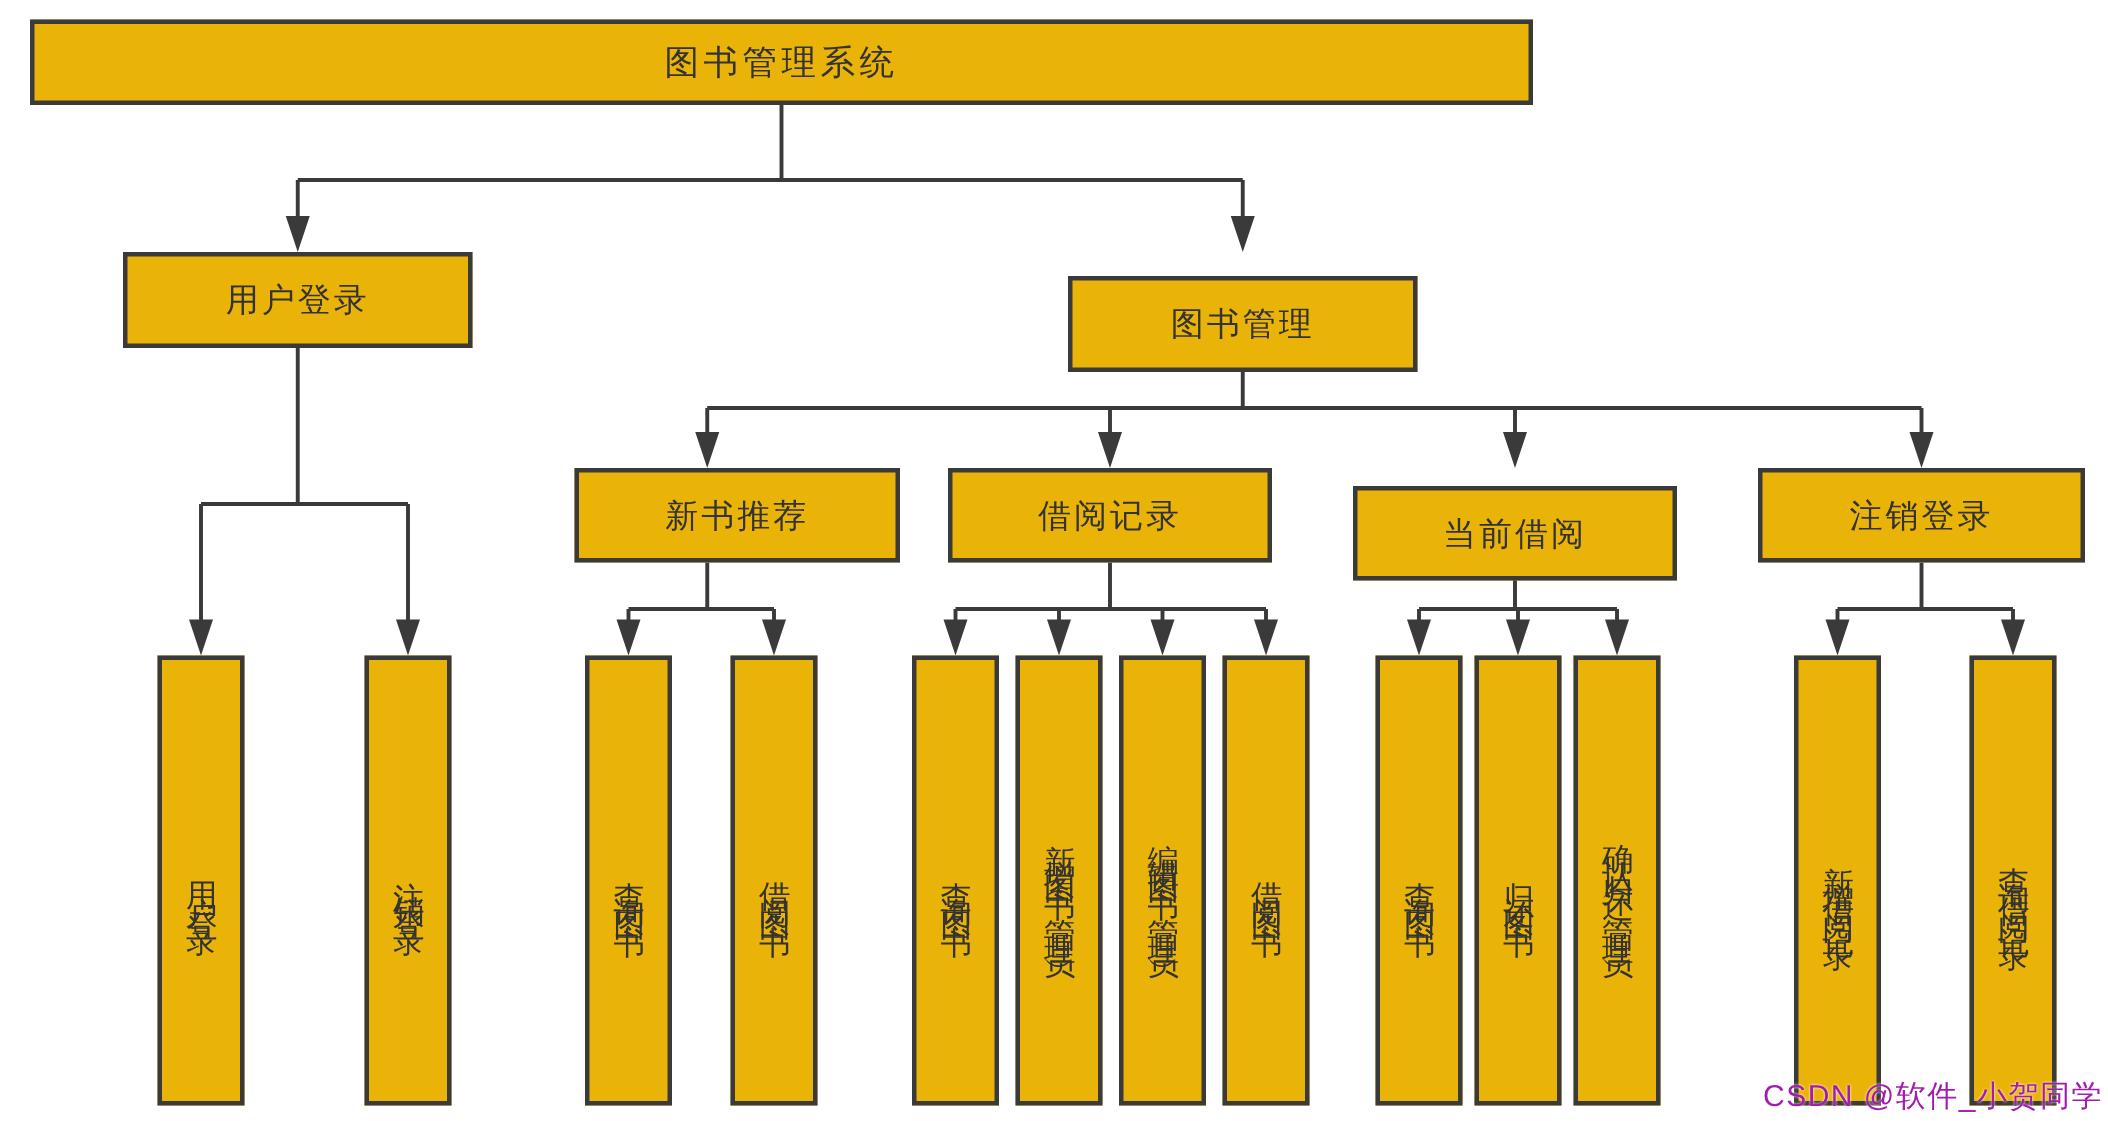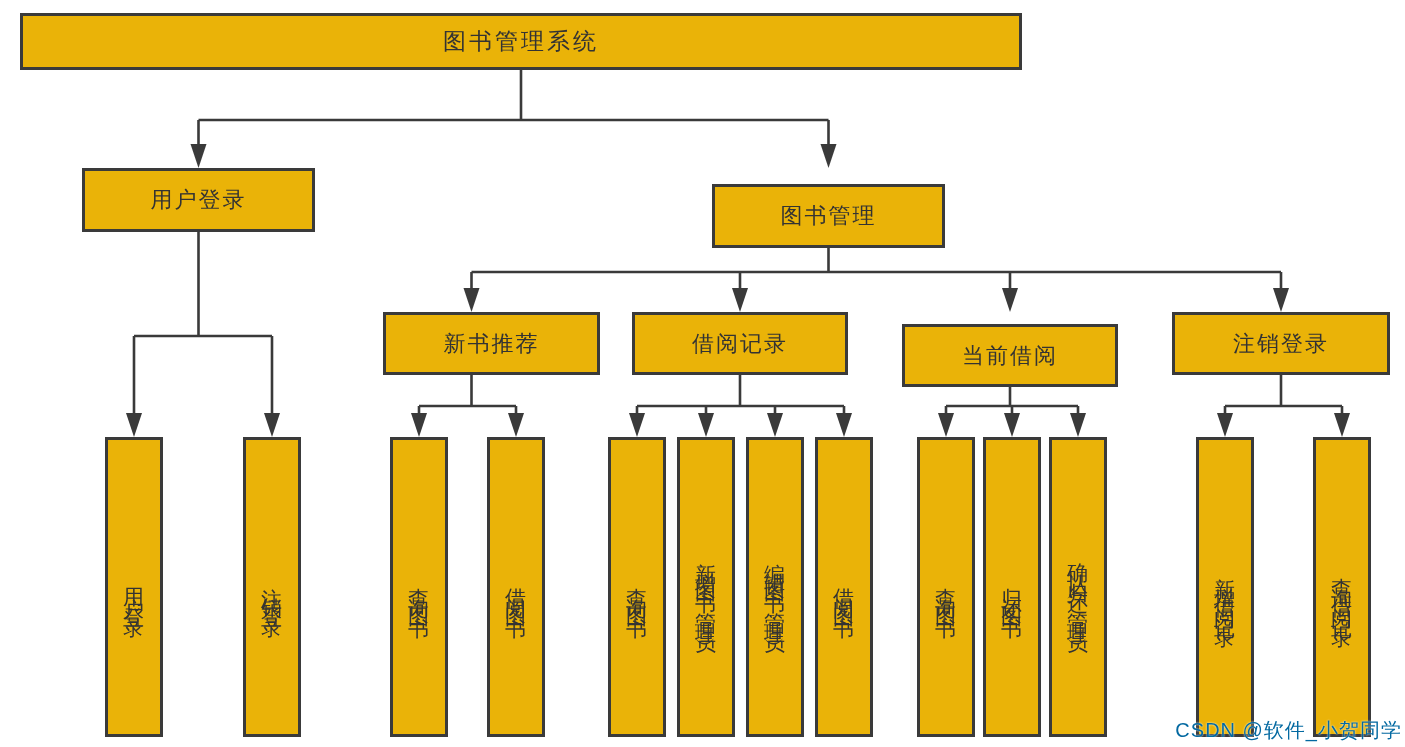--- a/index.html
+++ b/index.html
@@ -48,21 +48,21 @@
     font-size: 21px;
     letter-spacing: 10px;
     line-height: 1;
     padding-top: 8px;
   }
   .watermark {
     position: absolute;
     right: 3px;
     bottom: 3px;
     font-size: 20px;
-    color: #0369a1;
+    color: #a21caf;
     z-index: 5;
     letter-spacing: 1px;
     text-shadow: 0 0 2px #ffffff;
     white-space: nowrap;
   }
 </style>
 </head>
 <body>
 
 <div class="canvas">

